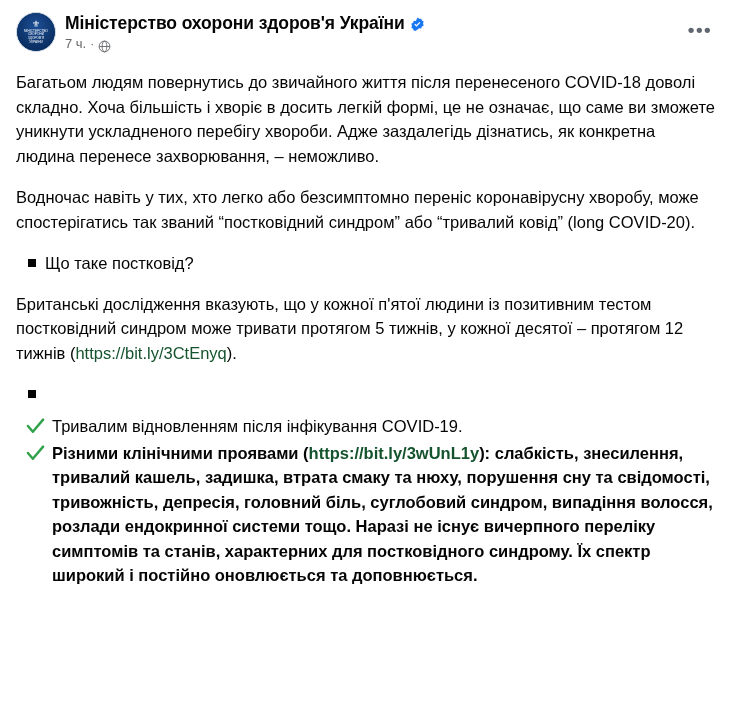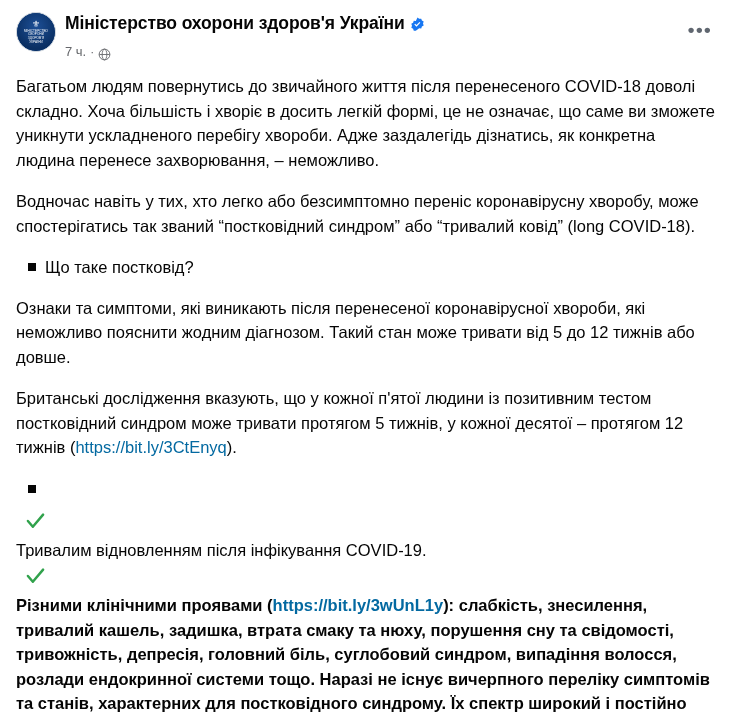--- a/index.html
+++ b/index.html
@@ -88,21 +88,21 @@
     width: 15px;
     height: 15px;
     display: inline-block;
     position: relative;
     top: 1px;
   }
   .meta-row {
     display: flex;
     align-items: center;
     gap: 4px;
-    margin-top: 10px;
+    margin-top: 2px;
     color: #65676b;
     font-size: 13px;
     line-height: 16px;
   }
   .meta-dot {
     font-size: 12px;
     line-height: 12px;
     color: #65676b;
   }
   .globe-icon {
@@ -154,38 +154,37 @@
     background: #050505;
     margin-top: 8px;
     margin-left: 12px;
     flex: 0 0 8px;
   }
   .check-line {
     margin: 0 0 2px 0;
     display: flex;
     align-items: flex-start;
     gap: 7px;
-    flex-direction: column;
   }
   .check-line.last {
     margin-bottom: 0;
     font-weight: bold;
   }
   .check-mark {
     flex: 0 0 19px;
     width: 19px;
     height: 19px;
     margin-top: 3px;
     margin-left: 10px;
   }
   .check-text {
     flex: 1;
   }
   a.link {
-    color: #0369a1;
+    color: #14532d;
     text-decoration: none;
   }
 </style>
 </head>
 <body>
 
 <div class="post">
 
   <div class="post-header">
 
@@ -222,28 +221,27 @@
       </div>
     </div>
 
     <div class="more-btn">•••</div>
   </div>
 
   <div class="post-body">
 
     <p class="para">Багатьом людям повернутись до звичайного життя після перенесеного COVID-18 доволі складно. Хоча більшість і хворіє в досить легкій формі, це не означає, що саме ви зможете уникнути ускладненого перебігу хвороби. Адже заздалегідь дізнатись, як конкретна людина перенесе захворювання, – неможливо.</p>
 
-    <p class="para">Водночас навіть у тих, хто легко або безсимптомно переніс коронавірусну хворобу, може спостерігатись так званий “постковідний синдром” або “тривалий ковід” (long COVID-18).</p>
+    <p class="para">Водночас навіть у тих, хто легко або безсимптомно переніс коронавірусну хворобу, може спостерігатись так званий “постковідний синдром” або “тривалий ковід” (long COVID-20).</p>
 
     <div class="bullet-line">
       <span class="sq-bullet"></span>
       <span>Що таке постковід?</span>
     </div>
 
-    <p class="para">Ознаки та симптоми, які виникають після перенесеної коронавірусної хвороби, які неможливо пояснити жодним діагнозом. Такий стан може тривати від 5 до 12 тижнів або довше.</p>
 
     <p class="para"><span>Британські дослідження вказують, що у кожної п'ятої людини із позитивним тестом постковідний синдром може тривати протягом 5 тижнів, у кожної десятої – протягом 12 тижнів (</span><a class="link" href="#">https://bit.ly/3CtEnyq</a><span>).</span></p>
 
     <div class="bullet-line">
       <span class="sq-bullet"></span>
     </div>
 
     <div class="check-line">
       <span class="check-mark">
         <svg width="19" height="19" viewBox="0 0 20 20">

